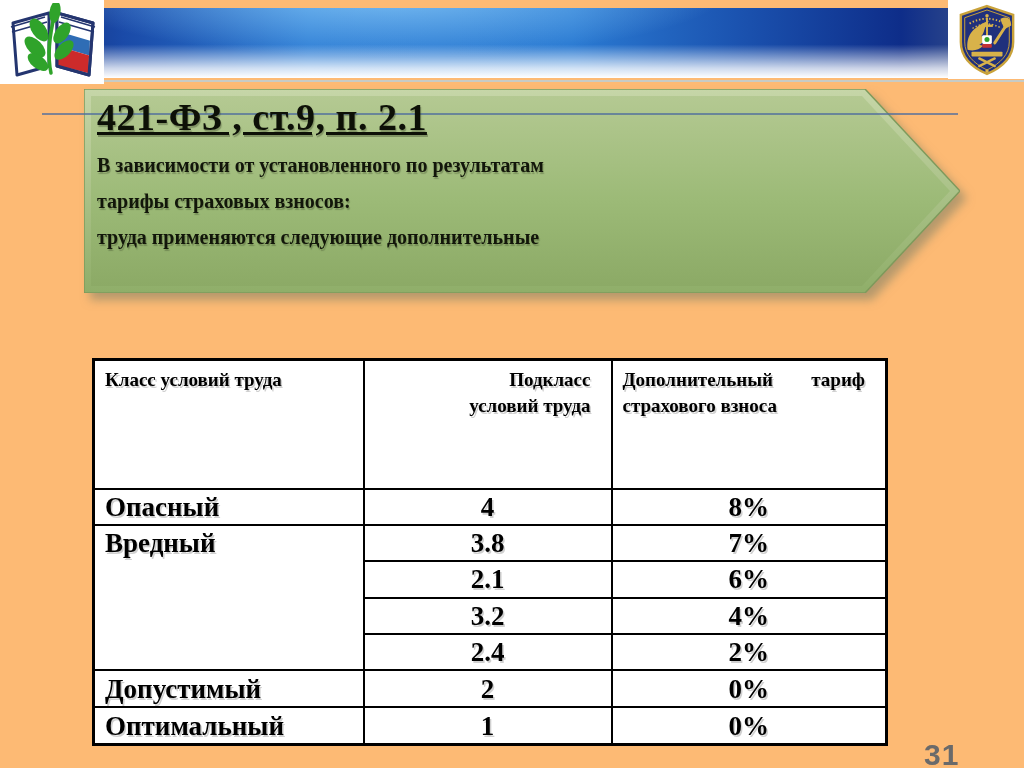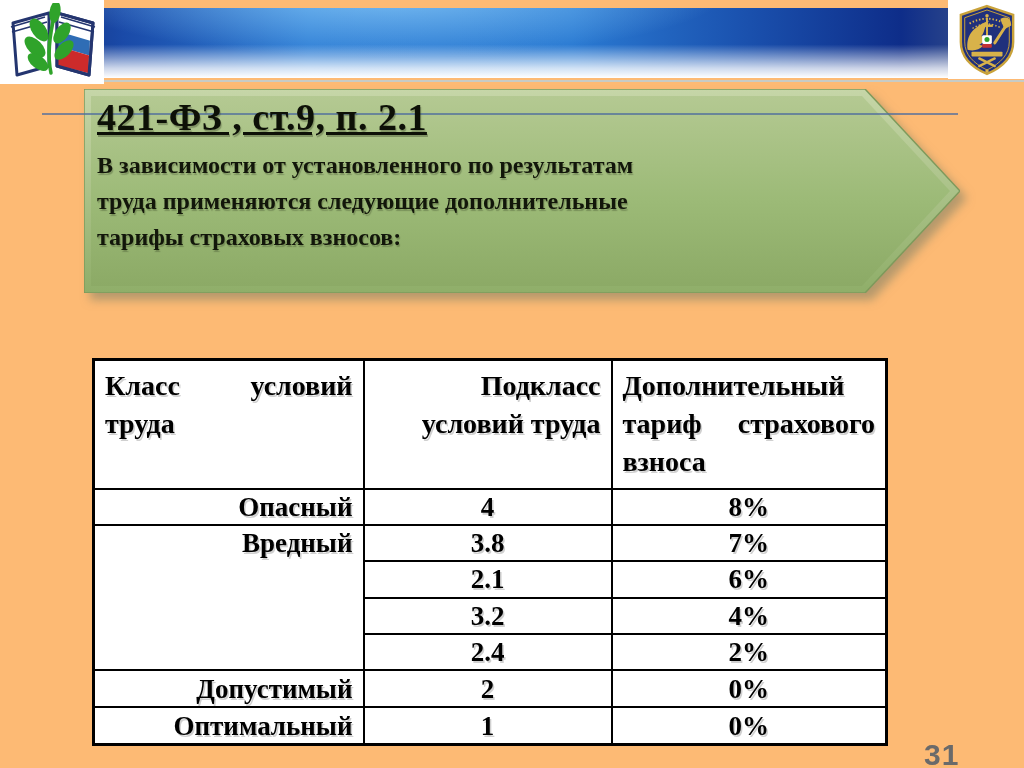--- a/index.html
+++ b/index.html
@@ -35,47 +35,47 @@
     background:rgba(77,108,158,0.72); z-index:3;
   }
   .callout { position:absolute; left:97px; top:93px; width:782px; z-index:4; }
   .callout-title {
     font-size:38px; font-weight:bold; color:#0d1007; line-height:48px;
     text-decoration:underline; letter-spacing:0.5px;
     text-shadow:1px 2px 1px rgba(45,55,30,0.35);
     margin-bottom:6px;
   }
   .callout-body div {
-    font-size:24px; font-weight:bold; color:#12160a; line-height:36px;
+    font-size:20px; font-weight:bold; color:#12160a; line-height:36px;
     text-shadow:1px 2px 1px rgba(45,55,30,0.3);
   }
 
   
   table.tariff {
     position:absolute; left:92px; top:358px; width:793px; z-index:1;
     border-collapse:collapse; table-layout:fixed; background:#fff;
   }
   table.tariff { border:3px solid #000; }
   .tariff th, .tariff td { border:2px solid #000; overflow:hidden; }
   .tariff th {
-    font-size:28px; font-weight:bold; color:#000; vertical-align:top;
-    padding:6px 10px 4px 10px; line-height:1.35; white-space:pre-line;
+    font-size:19px; font-weight:bold; color:#000; vertical-align:top;
+    padding:6px 20px 4px 10px; line-height:1.35; white-space:pre-line;
     text-shadow:1.5px 1.5px 0 rgba(150,150,150,0.45);
   }
   .tariff thead tr { height:129px; }
   .tariff th.c1, .tariff th.c3 { text-align:justify; }
   .tariff th.c2 { text-align:right; }
   .tariff td {
     font-size:27px; font-weight:bold; color:#000;
     padding:1px 10px; line-height:1.2;
     text-shadow:1.5px 1.5px 0 rgba(150,150,150,0.45);
   }
   .tariff tbody tr { height:34px; }
   .tariff tbody tr:nth-child(6), .tariff tbody tr:nth-child(7) { height:37px; }
-  .tariff td.cls { text-align:right; }
+  .tariff td.cls { text-align:left; }
   .tariff td.cls[rowspan] { vertical-align:top; }
   .tariff td.num { text-align:center; }
 
   .page-number {
     position:absolute; left:924px; top:738px;
     font-family:"Liberation Sans","DejaVu Sans",sans-serif;
     font-weight:bold; font-size:30px; color:#6a6a6a; letter-spacing:1px;
   }
 </style>
 </head>
@@ -160,22 +160,22 @@
       </linearGradient>
     </defs>
     <polygon points="0,0 781,0 876,102 781,204 0,204" fill="url(#gOuter)" stroke="#7e9a5c" stroke-width="1.5"></polygon>
     <polygon points="7,7 778,7 866,102 778,197 7,197" fill="url(#gInner)"></polygon>
   </svg>
 
   <div class="callout">
     <div class="callout-title">421-ФЗ , ст.9, п. 2.1</div>
     <div class="callout-body">
       <div>В зависимости от установленного по результатам</div>
+      <div>тарифы страховых взносов:</div>
       <div>труда применяются следующие дополнительные</div>
-      <div>тарифы страховых взносов:</div>
     </div>
   </div>
 
   <table class="tariff">
     <colgroup>
         <col style="width:270px">
         <col style="width:248px">
         <col style="width:275px">
       </colgroup>
     <thead>

